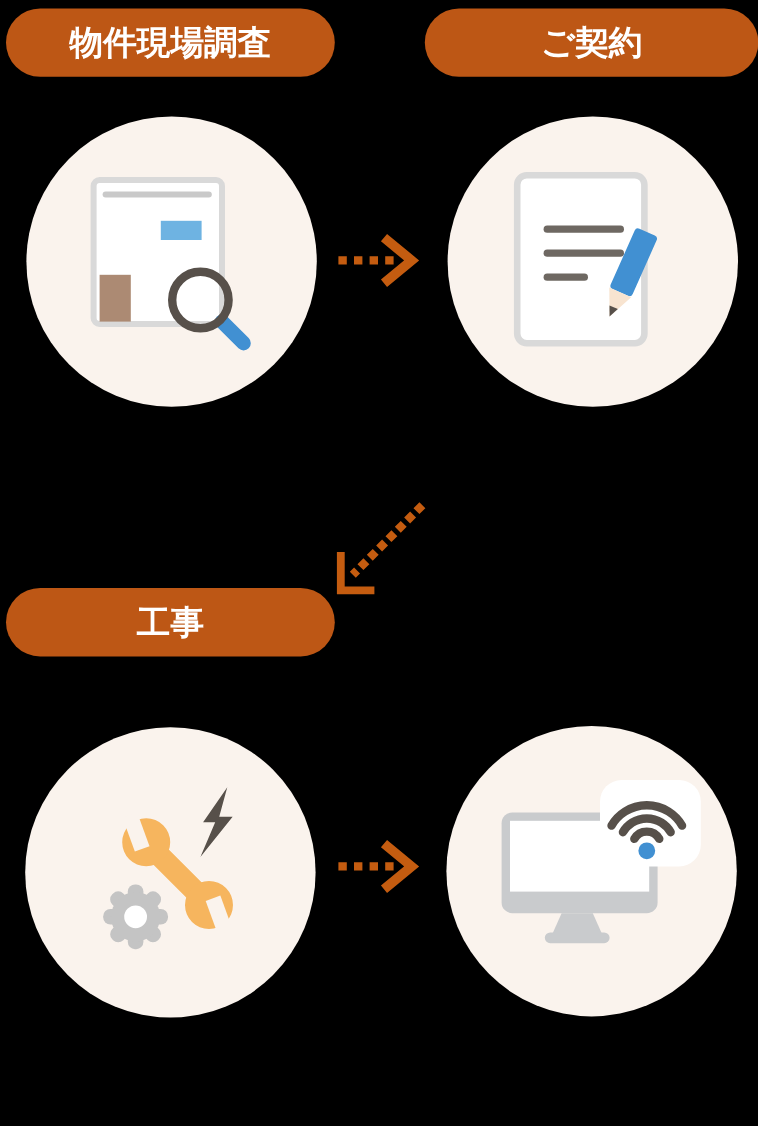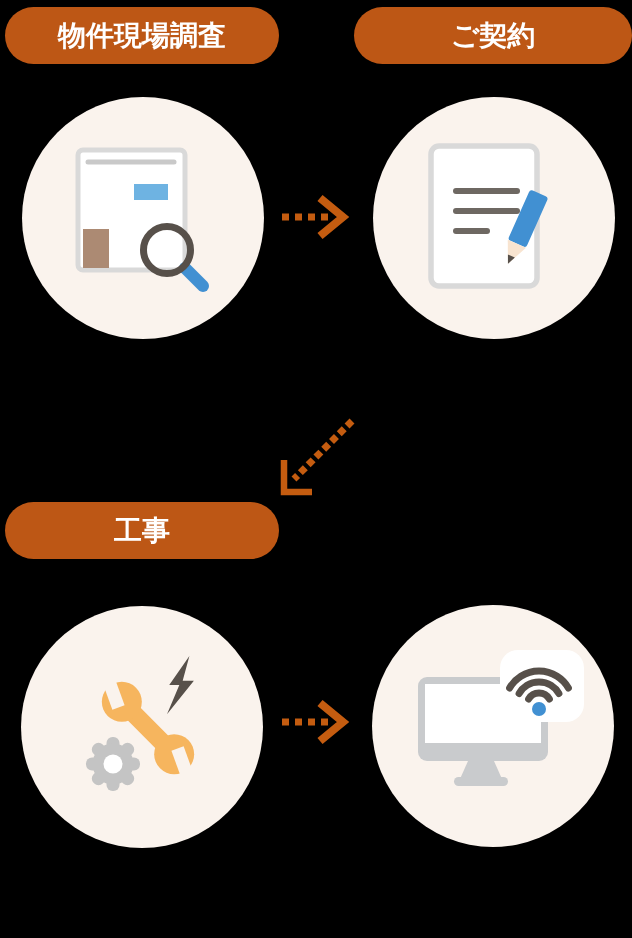--- a/index.html
+++ b/index.html
@@ -10,21 +10,21 @@
   }
   .pill{
     position:absolute;height:57px;border-radius:29px;
     background:var(--pill-bg,#BD5715);
     display:flex;align-items:center;justify-content:center;
     color:var(--pill-text,#fff);font-size:28px;font-weight:bold;
     white-space:nowrap;
   }
   .pill-1{left:5px;top:7px;width:274px;}
   .pill-2{left:354px;top:7px;width:278px;text-align:center;}
-  .pill-3{left:5px;top:502px;width:274px;}
+  .pill-3{left:5px;top:490px;width:274px;}
   .pill-4{left:354px;top:510px;width:278px;}
   .circle{
     position:absolute;width:242px;height:242px;border-radius:50%;
     background:var(--circle-bg,#FAF3ED);
   }
   .c1{left:22px;top:97px;}
   .c2{left:373px;top:97px;}
   .c3{left:21px;top:606px;}
   .c4{left:372px;top:605px;}
   .circle svg{position:absolute;left:0;top:0;}

